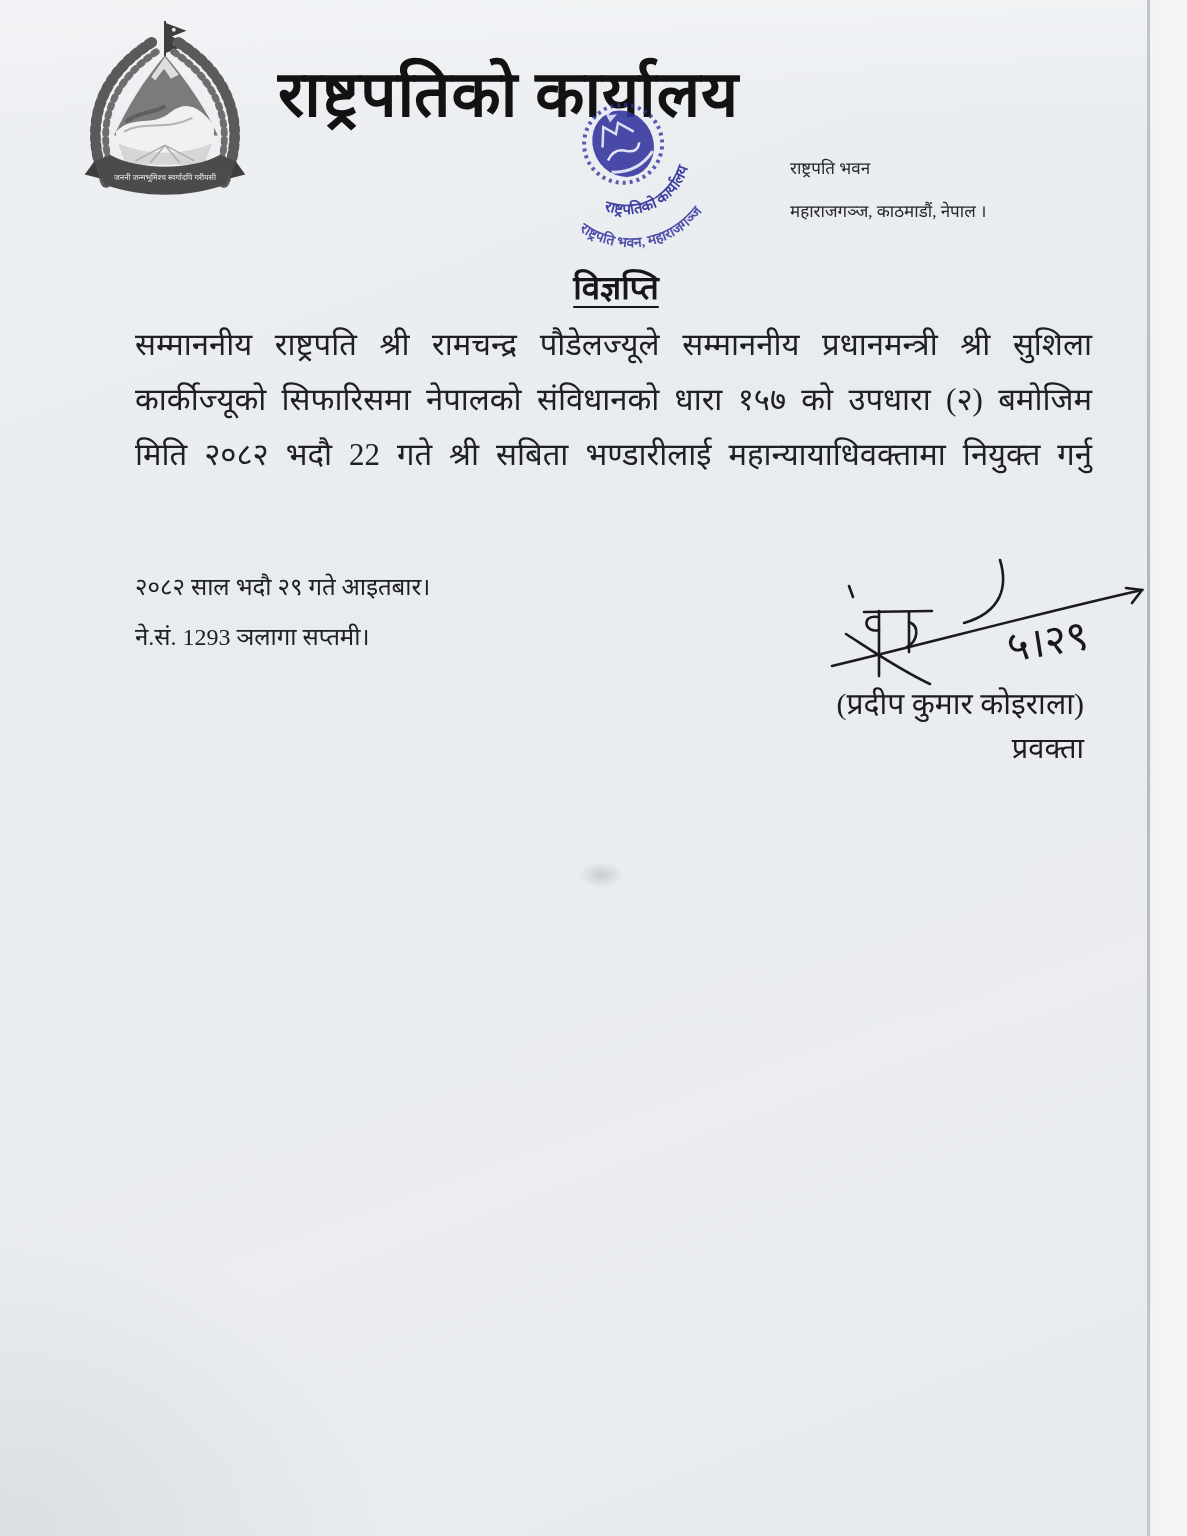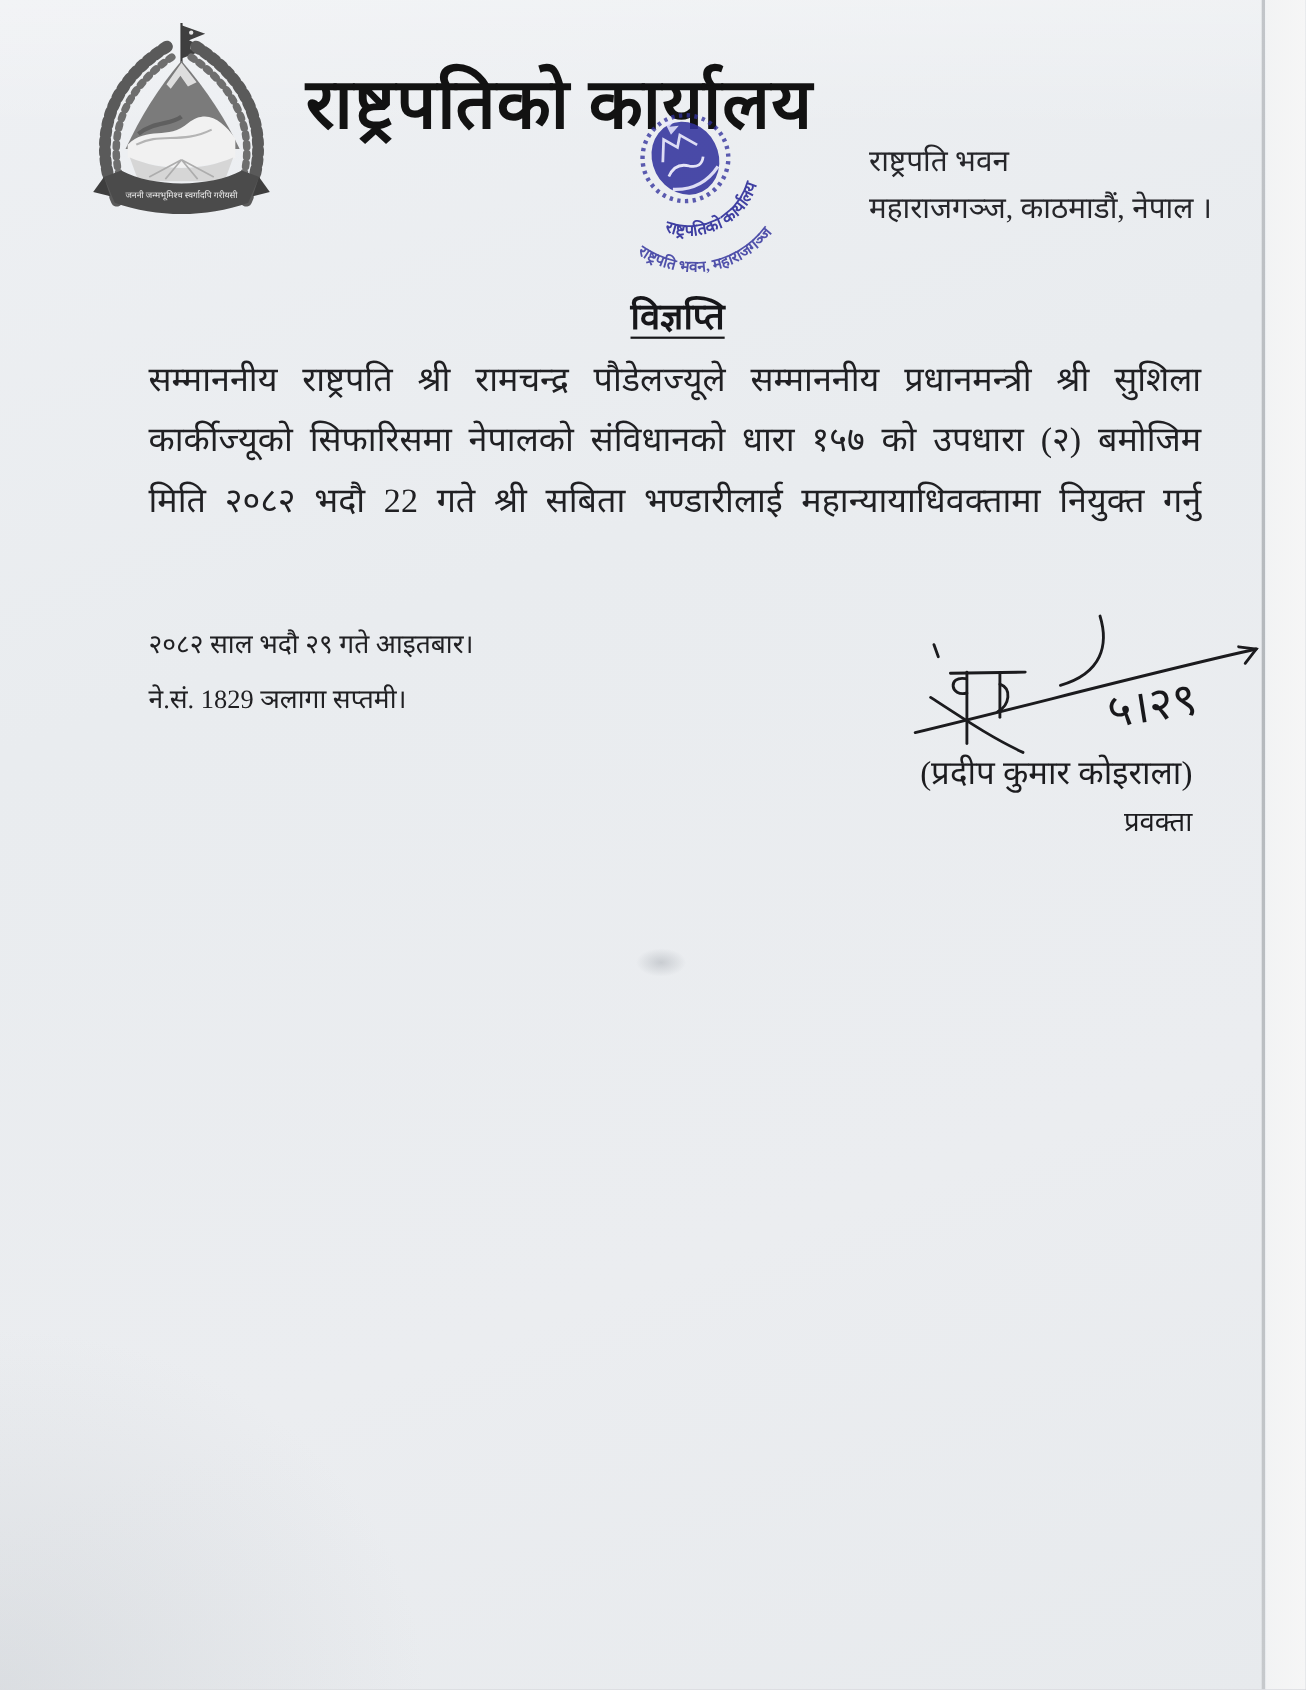--- a/index.html
+++ b/index.html
@@ -23,40 +23,40 @@
   .top-tint{position:absolute;left:0;top:0;width:1187px;height:120px;
     background:linear-gradient(180deg,rgba(255,255,255,.25),rgba(0,0,0,0));}
 
   .emblem{position:absolute;left:66px;top:16px;}
   .office-title{
     position:absolute;left:278px;top:48px;width:720px;
     font-size:64px;font-weight:600;letter-spacing:1px;color:#121212;
     white-space:nowrap;
   }
   .stamp{position:absolute;left:524px;top:90px;opacity:.92;}
-  .address{position:absolute;left:790px;top:125px;font-size:27px;line-height:43px;color:#26262a;}
+  .address{position:absolute;left:790px;top:147px;font-size:17px;line-height:43px;color:#26262a;}
 
   .notice-title{
     position:absolute;left:0;top:264px;width:1232px;text-align:center;
     font-size:33px;font-weight:600;color:#17171a;
     text-decoration:underline;text-underline-offset:7px;text-decoration-thickness:2px;
   }
   .body-par{
     position:absolute;left:135px;top:317px;width:957px;
     font-size:31px;color:#202023;
   }
   .body-line{line-height:55px;text-align:justify;text-align-last:justify;word-spacing:7px;white-space:nowrap;text-align-last:justify;}
   .body-line.last{text-align:left;text-align-last:left;white-space:normal;}
 
   .date-block{position:absolute;left:135px;top:562px;font-size:24px;line-height:50px;color:#202023;}
 
   .sig-svg{position:absolute;left:812px;top:556px;}
   .sig-name-block{position:absolute;left:816px;top:682px;width:268px;text-align:right;
     font-size:30px;color:#1c1c1f;line-height:44px;}
-  .sig-designation{font-size:25px;}
+  .sig-designation{font-size:29px;}
 </style>
 </head>
 <body>
 
 <div class="page">
 
   <div class="top-tint"></div>
   <div class="crease"></div>
   <div class="smudge"></div>
 
@@ -121,21 +121,21 @@
   <div class="notice-title">विज्ञप्ति</div>
 
   <div class="body-par">
     <div class="body-line">सम्माननीय राष्ट्रपति श्री रामचन्द्र पौडेलज्यूले सम्माननीय प्रधानमन्त्री श्री सुशिला</div>
     <div class="body-line">कार्कीज्यूको सिफारिसमा नेपालको संविधानको धारा १५७ को उपधारा (२) बमोजिम</div>
     <div class="body-line">मिति २०८२ भदौ 22 गते श्री सबिता भण्डारीलाई महान्यायाधिवक्तामा नियुक्त गर्नु</div>
   </div>
 
   <div class="date-block">
     <div>२०८२ साल भदौ २९ गते आइतबार।</div>
-    <div>ने.सं. 1829 ञलागा सप्तमी।</div>
+    <div>ने.सं. 1293 ञलागा सप्तमी।</div>
   </div>
 
   <svg class="sig-svg" width="355" height="148" viewBox="0 0 355 148">
     <g stroke="#1b1b1e" stroke-width="2.6" fill="none" stroke-linecap="round">
 
       <path d="M37,30 l4,11"></path>
 
       <path d="M188,4 C196,30 190,56 152,67"></path>
 
       <path d="M52,56 L120,55"></path>

